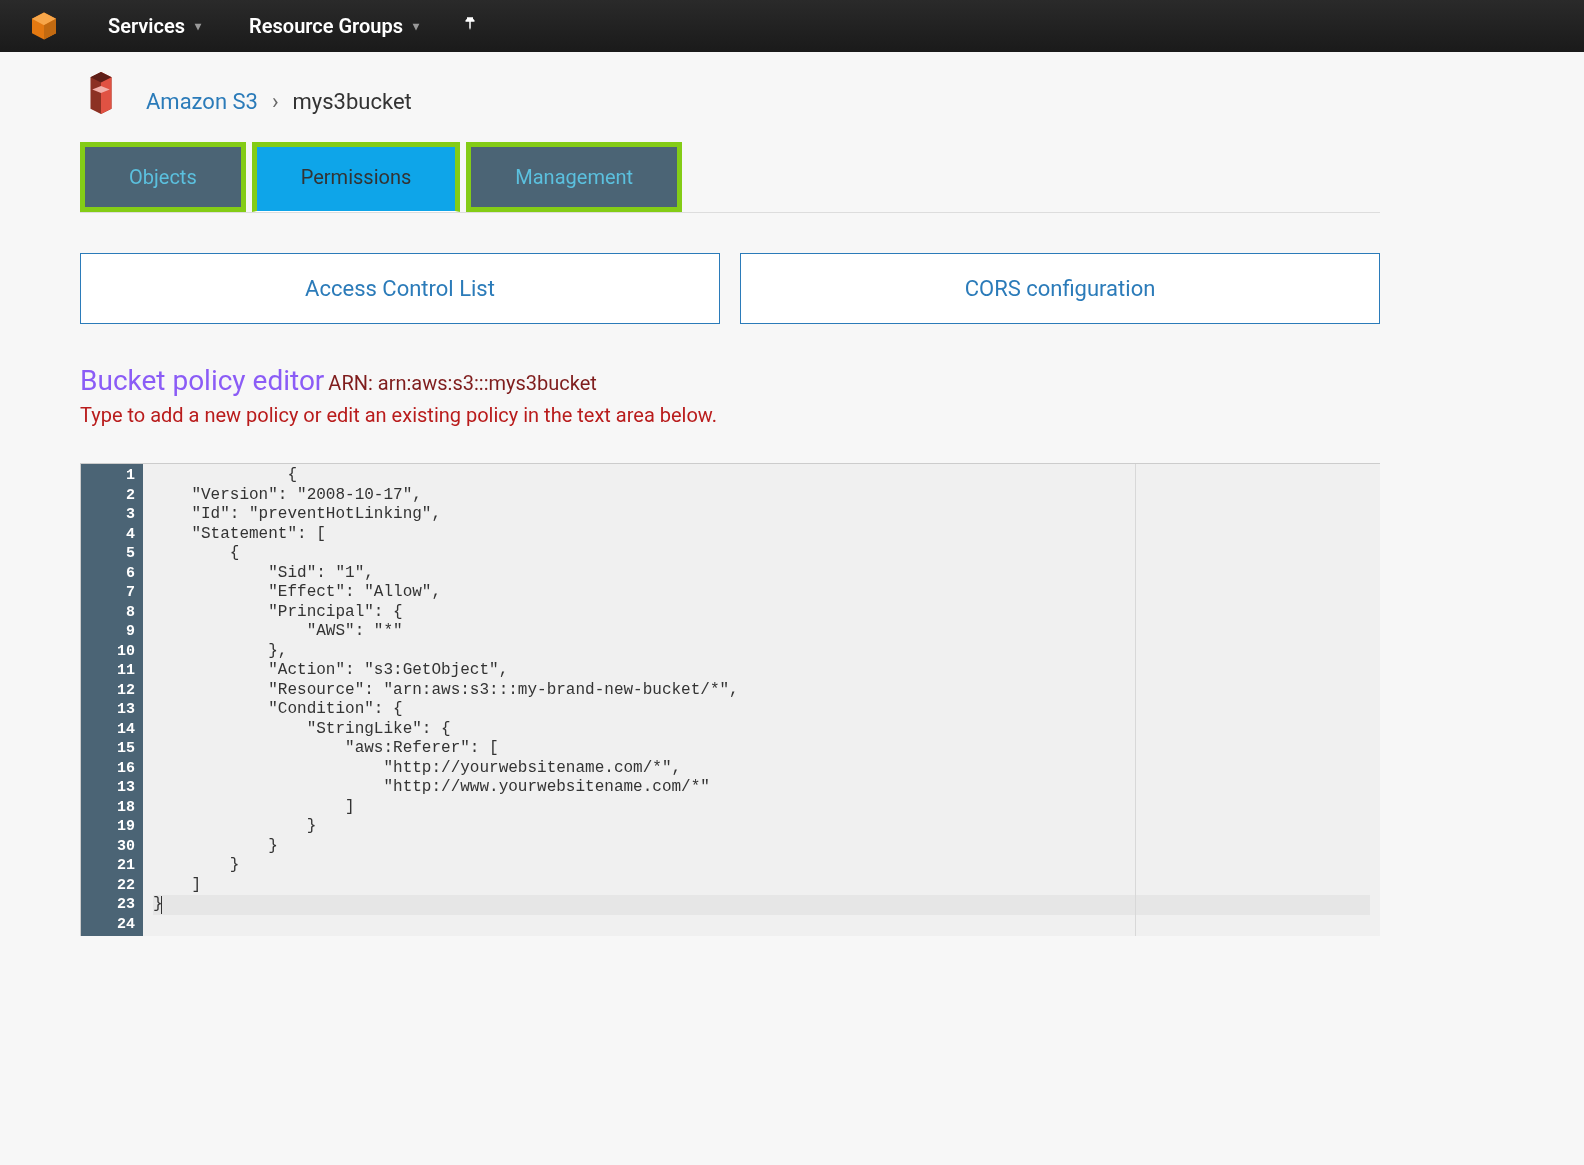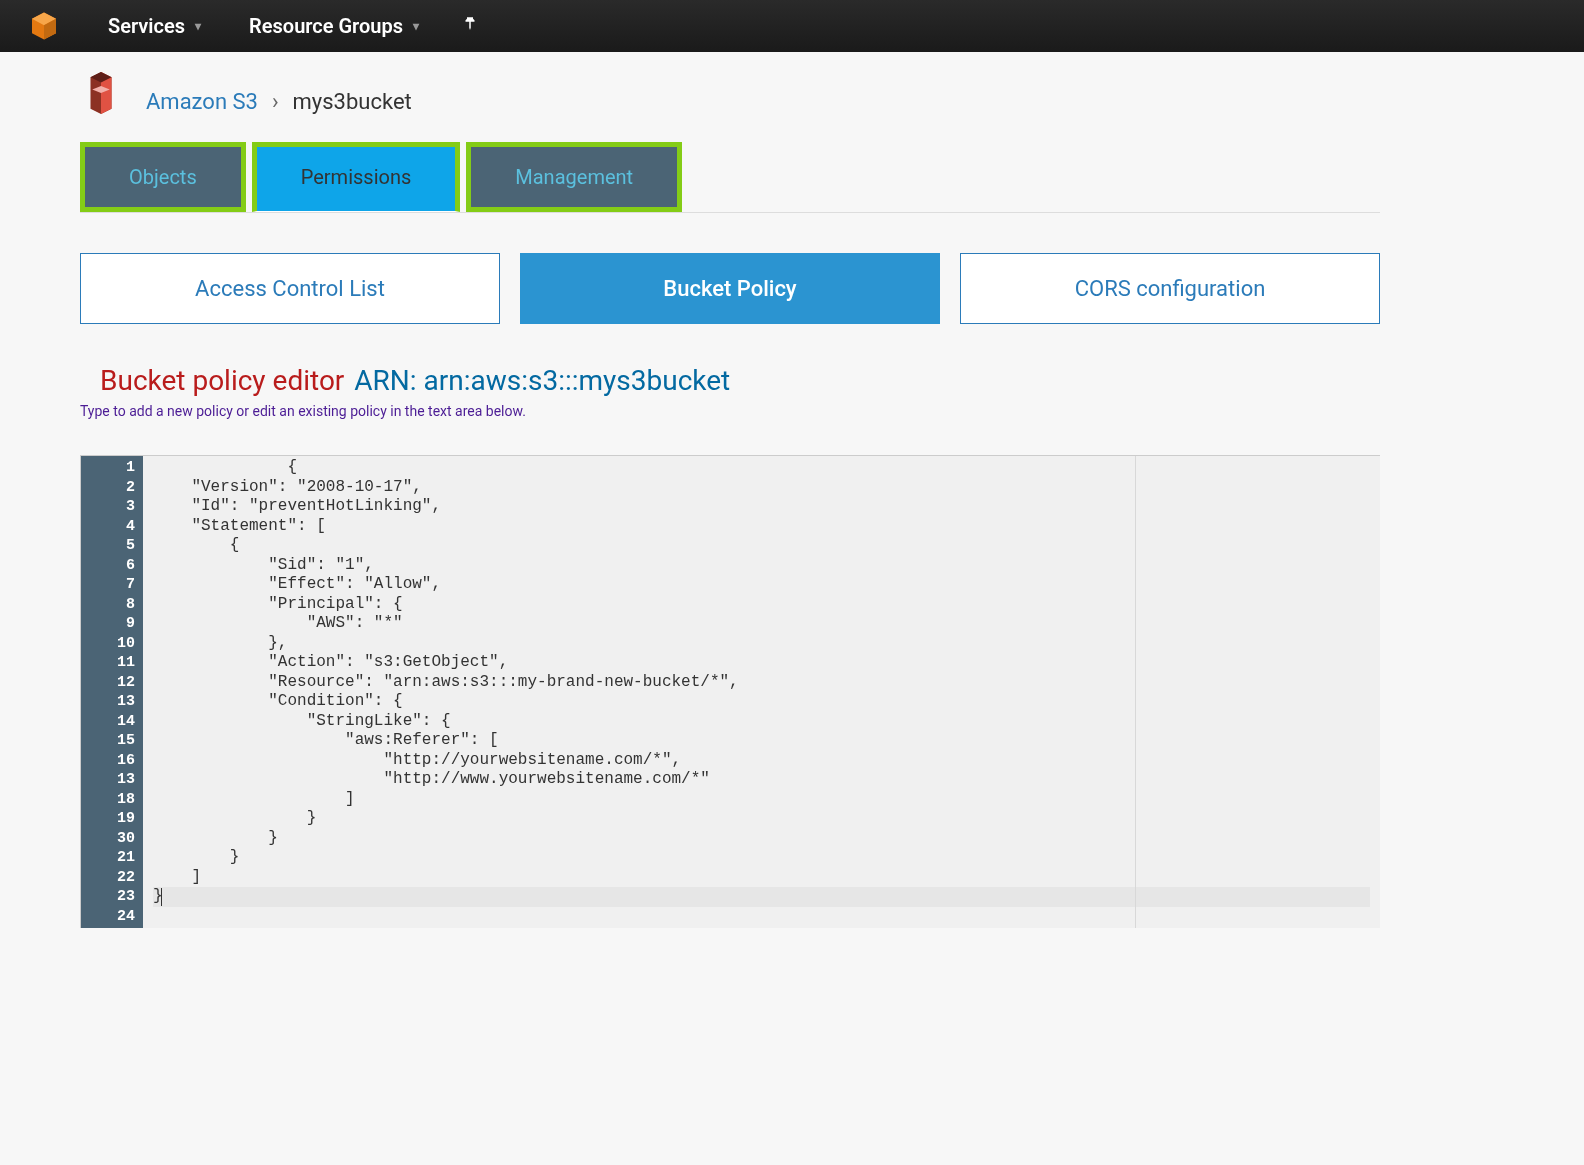--- a/index.html
+++ b/index.html
@@ -115,32 +115,30 @@
       border-color: #2b94d1;
       font-weight: 500;
     }
     
     
     .editor-header {
       margin-bottom: 10px;
     }
     .editor-header .title {
       font-size: 28px;
+      color: #8b5cf6;
+      display: inline;
+    }
+    .editor-header .arn {
+      font-size: 20px;
+      color: #7f1d1d;
+    }
+    .editor-header .hint {
+      font-size: 20px;
       color: #b91c1c;
-      display: inline;
-      margin-left: 20px;
-    }
-    .editor-header .arn {
-      font-size: 28px;
-      color: #0369a1;
-      margin-left: 6px;
-    }
-    .editor-header .hint {
-      font-size: 14px;
-      color: #4c1d95;
       margin-top: 6px;
     }
     
     
     .code-editor {
       display: flex;
       margin-top: 36px;
       font-family: "Courier New", Consolas, Monaco, monospace;
       font-size: 16px;
       line-height: 19.5px;
@@ -230,21 +228,20 @@
   </div>
 
   <div class="main-tabs">
     <div class="main-tab inactive">Objects</div>
     <div class="main-tab active">Permissions</div>
     <div class="main-tab inactive">Management</div>
   </div>
 
   <div class="sub-tabs">
     <div class="sub-tab">Access Control List</div>
-    <div class="sub-tab active">Bucket Policy</div>
     <div class="sub-tab">CORS configuration</div>
   </div>
 
   <div class="editor-header">
     <div>
       <span class="title">Bucket policy editor</span>
       <span class="arn">ARN: arn:aws:s3:::mys3bucket</span>
     </div>
     <div class="hint">Type to add a new policy or edit an existing policy in the text area below.</div>
   </div>

